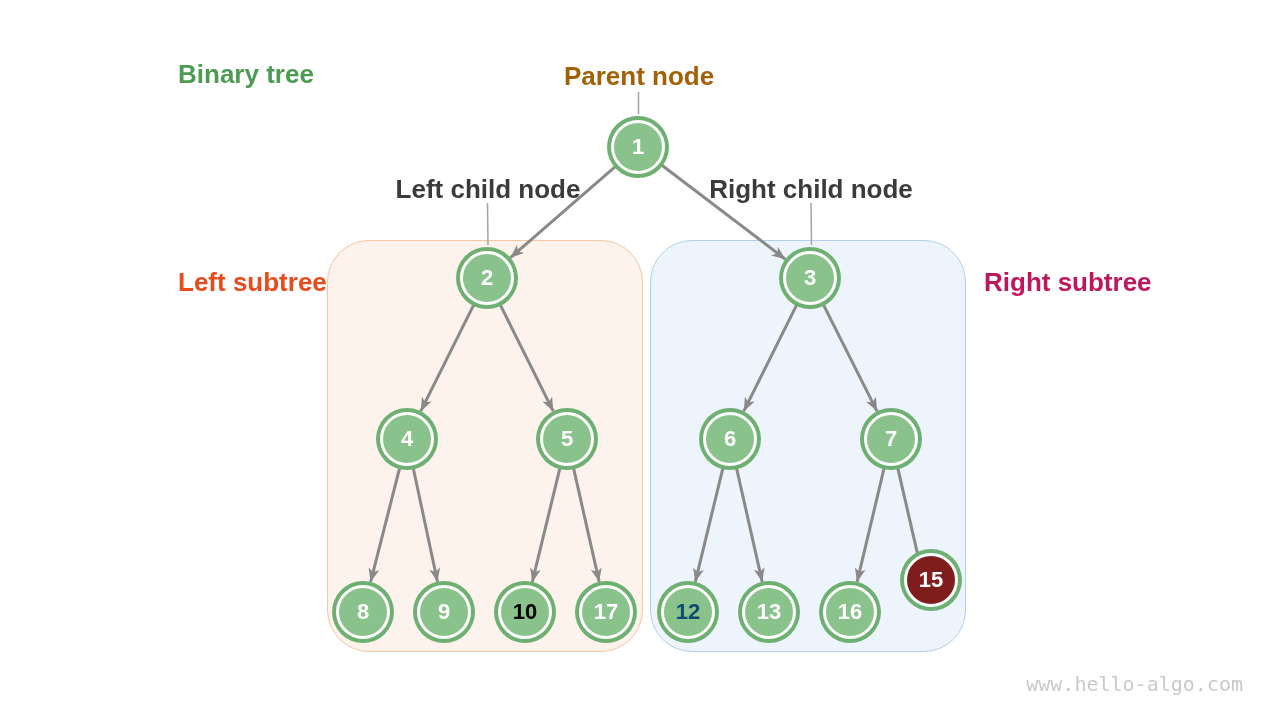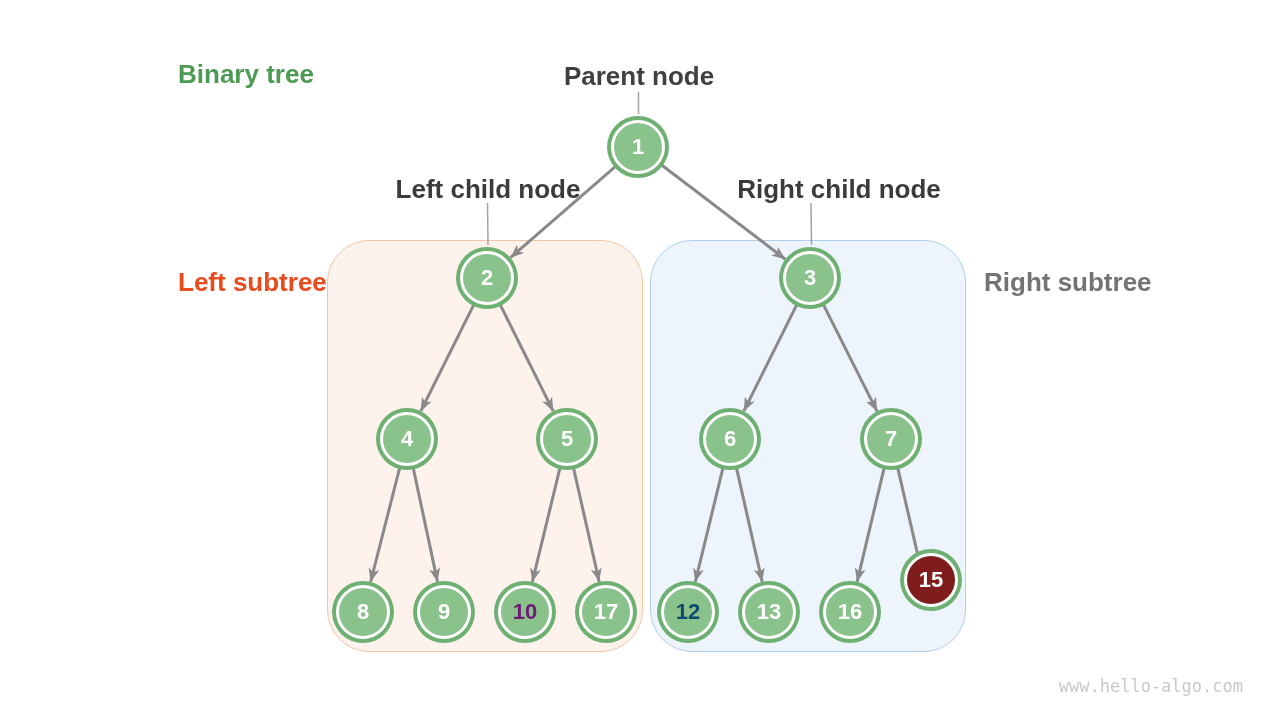--- a/index.html
+++ b/index.html
@@ -19,21 +19,21 @@
   .label{position:absolute;font-weight:bold;font-size:26px;line-height:1.15;white-space:nowrap;}
   .label.centered{transform:translateX(-50%);}
   .lbl-title{left:178px;top:60px;}
   .lbl-parent{left:639px;top:62px;}
   .lbl-left-child{left:488px;top:175px;}
   .lbl-right-child{left:811px;top:175px;}
   .lbl-left-subtree{left:178px;top:268px;}
   .lbl-right-subtree{left:984px;top:268px;}
   .watermark{
     position:absolute;right:37px;bottom:24px;
-    font-family:"DejaVu Sans Mono",monospace;font-size:17px;font-weight:normal;
+    font-family:"DejaVu Sans Mono",monospace;font-size:20px;font-weight:normal;
   }
 </style>
 </head>
 <body>
 
 <div class="canvas">
 
   <div class="subtree-box" id="left-box" style="left: 327px; top: 240px; width: 316px; height: 412px; background: rgb(253, 242, 236); border-color: rgb(244, 199, 164);"></div>
   <div class="subtree-box" id="right-box" style="left: 650px; top: 240px; width: 316px; height: 412px; background: rgb(237, 244, 251); border-color: rgb(175, 207, 238);"></div>
 
@@ -67,35 +67,35 @@
   <div class="nodes-layer" id="nodes-layer">
       <div class="tree-node" style="left: 638px; top: 147px; background: rgb(138, 194, 140); color: rgb(255, 255, 255); box-shadow: rgb(110, 176, 114) 0px 0px 0px 4px;">1</div>
       <div class="tree-node" style="left: 487px; top: 278px; background: rgb(138, 194, 140); color: rgb(255, 255, 255); box-shadow: rgb(110, 176, 114) 0px 0px 0px 4px;">2</div>
       <div class="tree-node" style="left: 810px; top: 278px; background: rgb(138, 194, 140); color: rgb(255, 255, 255); box-shadow: rgb(110, 176, 114) 0px 0px 0px 4px;">3</div>
       <div class="tree-node" style="left: 407px; top: 439px; background: rgb(138, 194, 140); color: rgb(255, 255, 255); box-shadow: rgb(110, 176, 114) 0px 0px 0px 4px;">4</div>
       <div class="tree-node" style="left: 567px; top: 439px; background: rgb(138, 194, 140); color: rgb(255, 255, 255); box-shadow: rgb(110, 176, 114) 0px 0px 0px 4px;">5</div>
       <div class="tree-node" style="left: 730px; top: 439px; background: rgb(138, 194, 140); color: rgb(255, 255, 255); box-shadow: rgb(110, 176, 114) 0px 0px 0px 4px;">6</div>
       <div class="tree-node" style="left: 891px; top: 439px; background: rgb(138, 194, 140); color: rgb(255, 255, 255); box-shadow: rgb(110, 176, 114) 0px 0px 0px 4px;">7</div>
       <div class="tree-node" style="left: 363px; top: 612px; background: rgb(138, 194, 140); color: rgb(255, 255, 255); box-shadow: rgb(110, 176, 114) 0px 0px 0px 4px;">8</div>
       <div class="tree-node" style="left: 444px; top: 612px; background: rgb(138, 194, 140); color: rgb(255, 255, 255); box-shadow: rgb(110, 176, 114) 0px 0px 0px 4px;">9</div>
-      <div class="tree-node" style="left: 525px; top: 612px; background: rgb(138, 194, 140); color: #701a75; box-shadow: rgb(110, 176, 114) 0px 0px 0px 4px;">10</div>
+      <div class="tree-node" style="left: 525px; top: 612px; background: rgb(138, 194, 140); color: #000000; box-shadow: rgb(110, 176, 114) 0px 0px 0px 4px;">10</div>
       <div class="tree-node" style="left: 606px; top: 612px; background: rgb(138, 194, 140); color: rgb(255, 255, 255); box-shadow: rgb(110, 176, 114) 0px 0px 0px 4px;">17</div>
       <div class="tree-node" style="left: 688px; top: 612px; background: rgb(138, 194, 140); color: #0c4a6e; box-shadow: rgb(110, 176, 114) 0px 0px 0px 4px;">12</div>
       <div class="tree-node" style="left: 769px; top: 612px; background: rgb(138, 194, 140); color: rgb(255, 255, 255); box-shadow: rgb(110, 176, 114) 0px 0px 0px 4px; text-align: center;">13</div>
       <div class="tree-node" style="left: 850px; top: 612px; background: rgb(138, 194, 140); color: rgb(255, 255, 255); box-shadow: rgb(110, 176, 114) 0px 0px 0px 4px;">16</div>
       <div class="tree-node" style="left: 931px; top: 580px; background: #7f1d1d; color: rgb(255, 255, 255); box-shadow: rgb(110, 176, 114) 0px 0px 0px 4px;">15</div>
     </div>
 
   <div class="label lbl-title" id="lbl-title" style="color: rgb(77, 154, 82);">Binary tree</div>
 
-  <div class="label centered lbl-parent" id="lbl-parent" style="color: #404040;">Parent node</div>
+  <div class="label centered lbl-parent" id="lbl-parent" style="color: #a16207;">Parent node</div>
 
   <div class="label centered lbl-left-child" id="lbl-left-child" style="color: rgb(59, 59, 59);">Left child node</div>
 
-  <div class="label centered lbl-right-child" id="lbl-right-child" style="color: rgb(59, 59, 59); margin-left: 28px;">Right child node</div>
+  <div class="label centered lbl-right-child" id="lbl-right-child" style="color: rgb(59, 59, 59);">Right child node</div>
 
   <div class="label lbl-left-subtree" id="lbl-left-subtree" style="color: rgb(232, 75, 28); text-align: right;">Left subtree</div>
 
-  <div class="label lbl-right-subtree" id="lbl-right-subtree" style="color: #737373;">Right subtree</div>
+  <div class="label lbl-right-subtree" id="lbl-right-subtree" style="color: #be185d;">Right subtree</div>
 
   <div class="watermark" id="watermark" style="color: rgb(201, 201, 201);">www.hello-algo.com</div>
 
 </div>
 
 </body></html>

